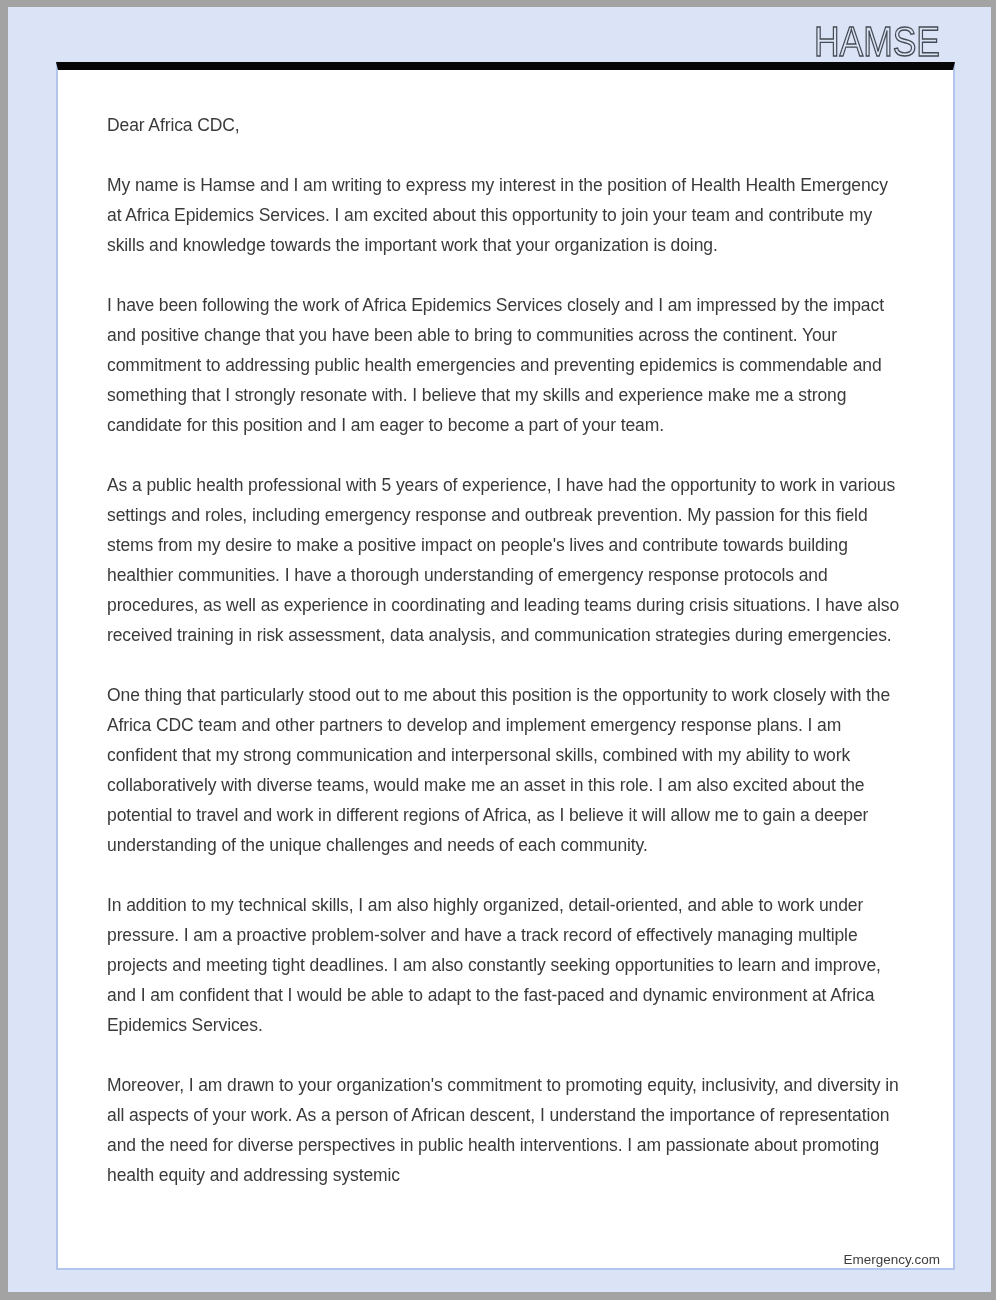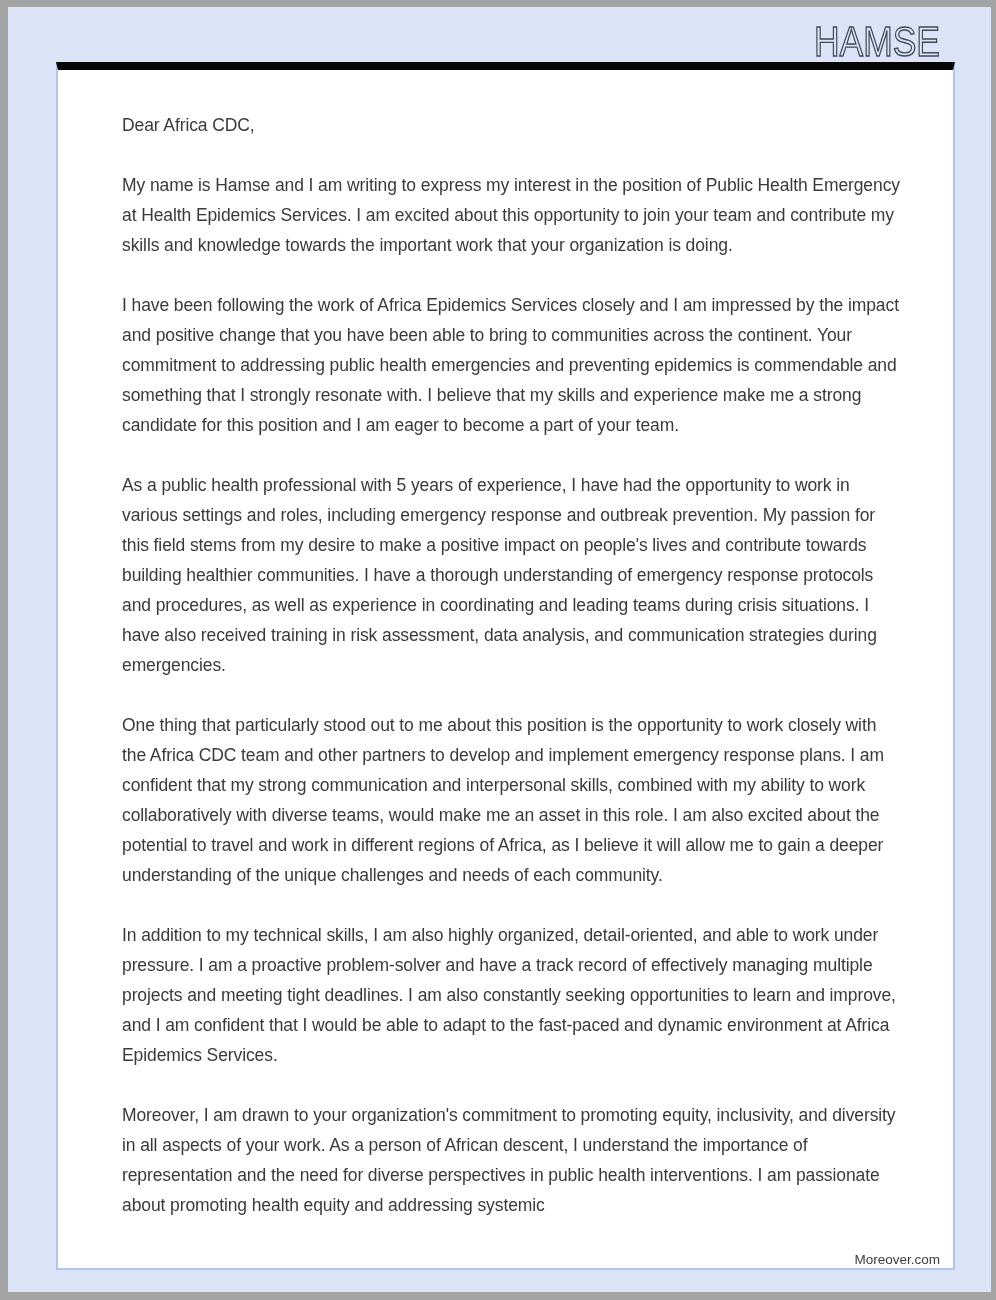--- a/index.html
+++ b/index.html
@@ -47,21 +47,21 @@
   .doc-content {
     box-sizing: border-box;
     width: 895px;
     padding: 40px 49px 0 49px;
     font-size: 17.5px;
     line-height: 30px;
     color: #3a3a3a;
     letter-spacing: -0.1px;
   }
   .doc-content p {
-    margin: 0 0 30px 15px;
+    margin: 0 0 30px 0;
   }
   .watermark {
     position: absolute;
     top: 1245px;
     right: 51px;
     font-size: 13.5px;
     line-height: 16px;
     color: #3d3d3d;
     cursor: pointer;
   }
@@ -72,25 +72,25 @@
 <div class="canvas">
   <div class="bg">
 
     <svg class="brand-svg" viewBox="0 0 132 44" xmlns="http://www.w3.org/2000/svg">
       <text x="130" y="37" text-anchor="end" font-family="Liberation Sans, sans-serif" font-size="42" font-weight="500" fill="none" stroke="#434a52" stroke-width="1.4" textLength="126" lengthAdjust="spacingAndGlyphs">HAMSE</text>
     </svg>
 
     <div class="doc">
       <div class="doc-content">
         <p>Dear Africa CDC,</p>
-        <p>My name is Hamse and I am writing to express my interest in the position of Public Health Emergency at Health Epidemics Services. I am excited about this opportunity to join your team and contribute my skills and knowledge towards the important work that your organization is doing.</p>
+        <p>My name is Hamse and I am writing to express my interest in the position of Health Health Emergency at Africa Epidemics Services. I am excited about this opportunity to join your team and contribute my skills and knowledge towards the important work that your organization is doing.</p>
         <p>I have been following the work of Africa Epidemics Services closely and I am impressed by the impact and positive change that you have been able to bring to communities across the continent. Your commitment to addressing public health emergencies and preventing epidemics is commendable and something that I strongly resonate with. I believe that my skills and experience make me a strong candidate for this position and I am eager to become a part of your team.</p>
         <p>As a public health professional with 5 years of experience, I have had the opportunity to work in various settings and roles, including emergency response and outbreak prevention. My passion for this field stems from my desire to make a positive impact on people's lives and contribute towards building healthier communities. I have a thorough understanding of emergency response protocols and procedures, as well as experience in coordinating and leading teams during crisis situations. I have also received training in risk assessment, data analysis, and communication strategies during emergencies.</p>
         <p>One thing that particularly stood out to me about this position is the opportunity to work closely with the Africa CDC team and other partners to develop and implement emergency response plans. I am confident that my strong communication and interpersonal skills, combined with my ability to work collaboratively with diverse teams, would make me an asset in this role. I am also excited about the potential to travel and work in different regions of Africa, as I believe it will allow me to gain a deeper understanding of the unique challenges and needs of each community.</p>
         <p>In addition to my technical skills, I am also highly organized, detail-oriented, and able to work under pressure. I am a proactive problem-solver and have a track record of effectively managing multiple projects and meeting tight deadlines. I am also constantly seeking opportunities to learn and improve, and I am confident that I would be able to adapt to the fast-paced and dynamic environment at Africa Epidemics Services.</p>
         <p>Moreover, I am drawn to your organization's commitment to promoting equity, inclusivity, and diversity in all aspects of your work. As a person of African descent, I understand the importance of representation and the need for diverse perspectives in public health interventions. I am passionate about promoting health equity and addressing systemic</p>
       </div>
     </div>
 
-    <div class="watermark">Moreover.com</div>
+    <div class="watermark">Emergency.com</div>
 
   </div>
 </div>
 
 </body></html>

